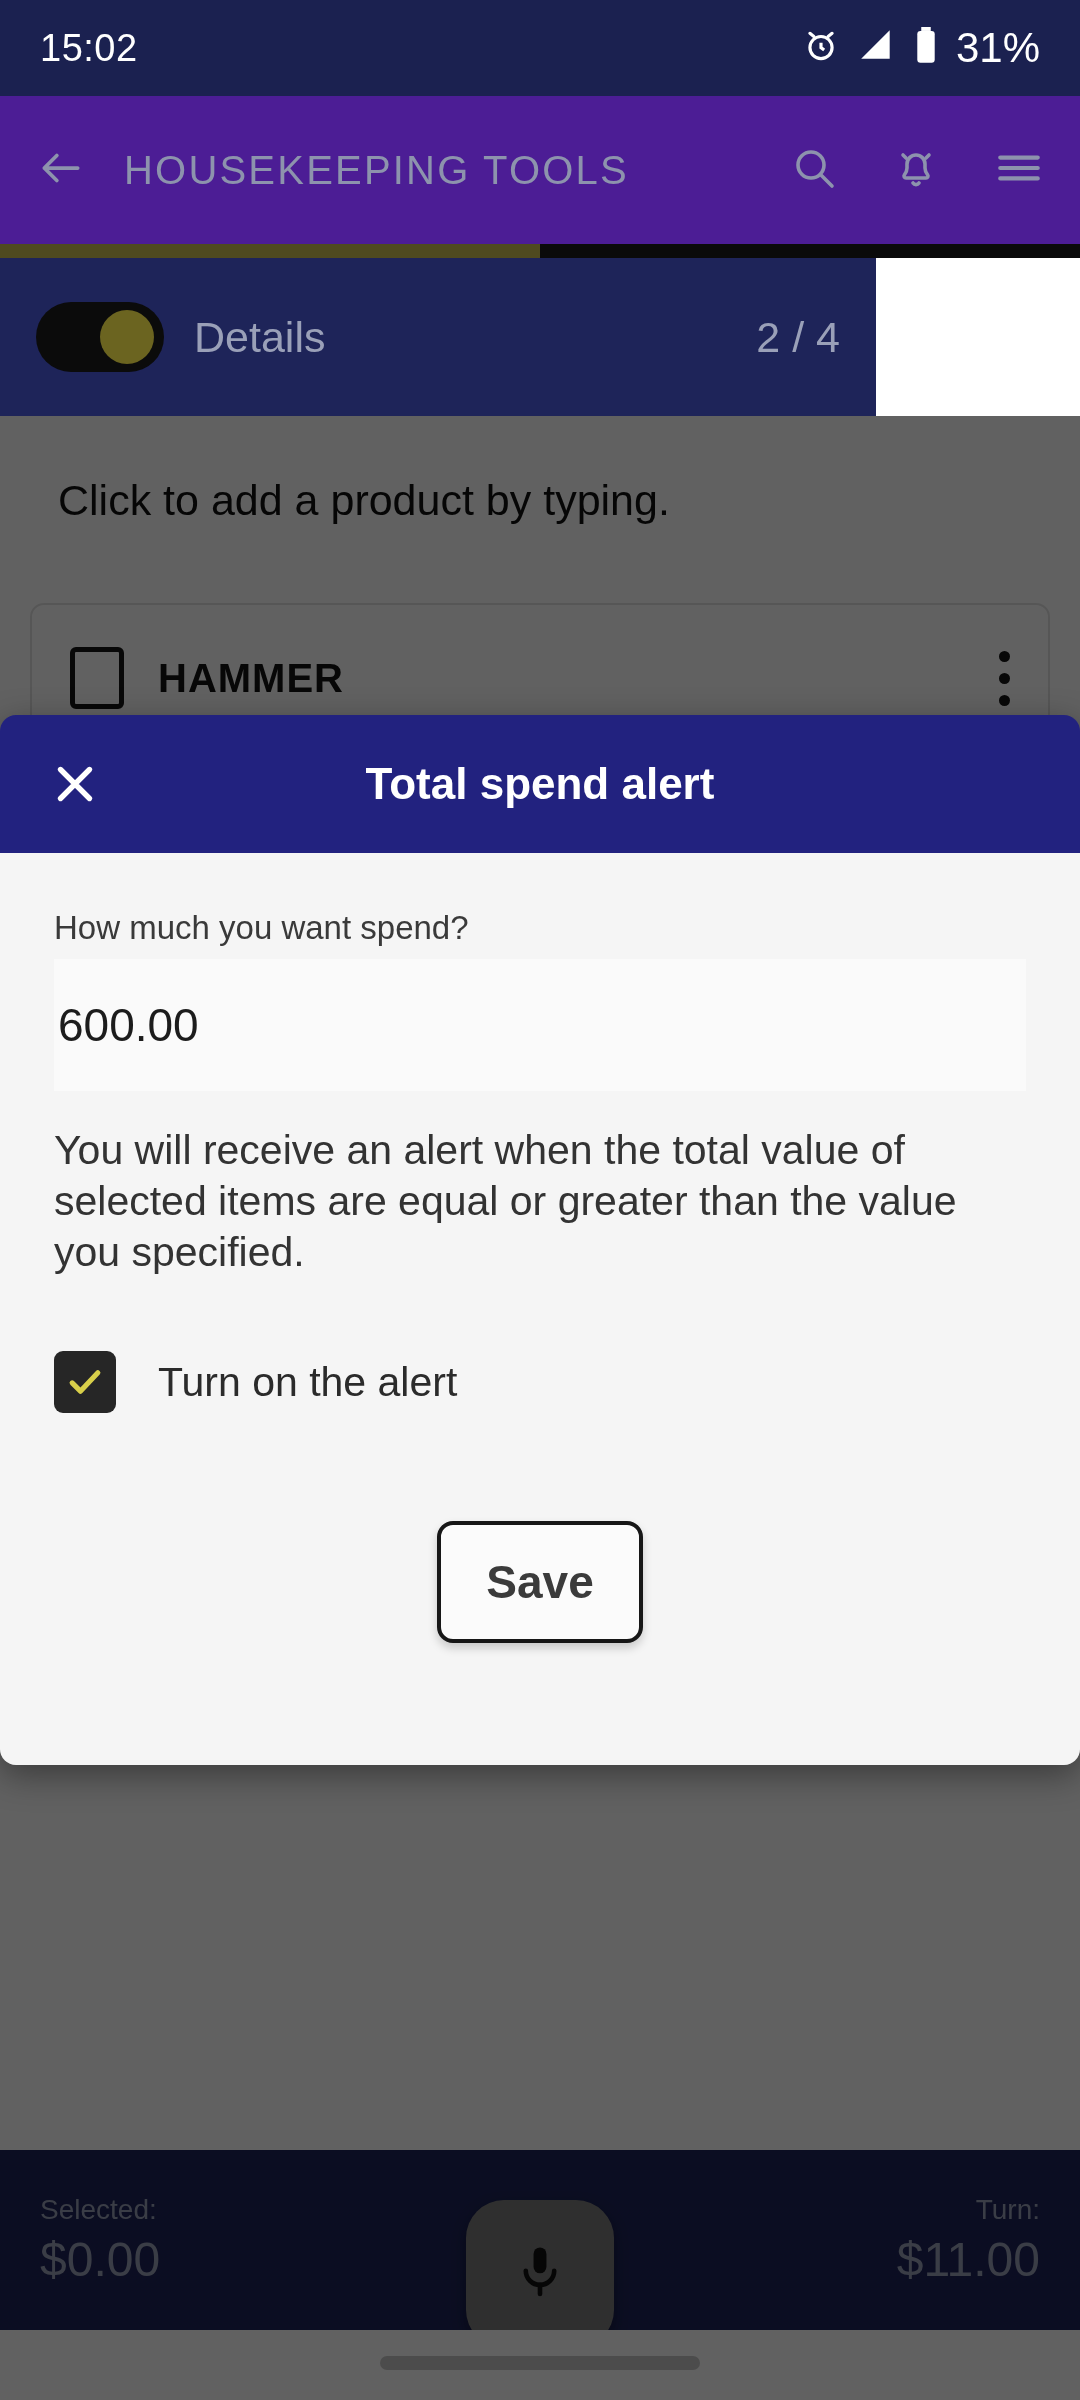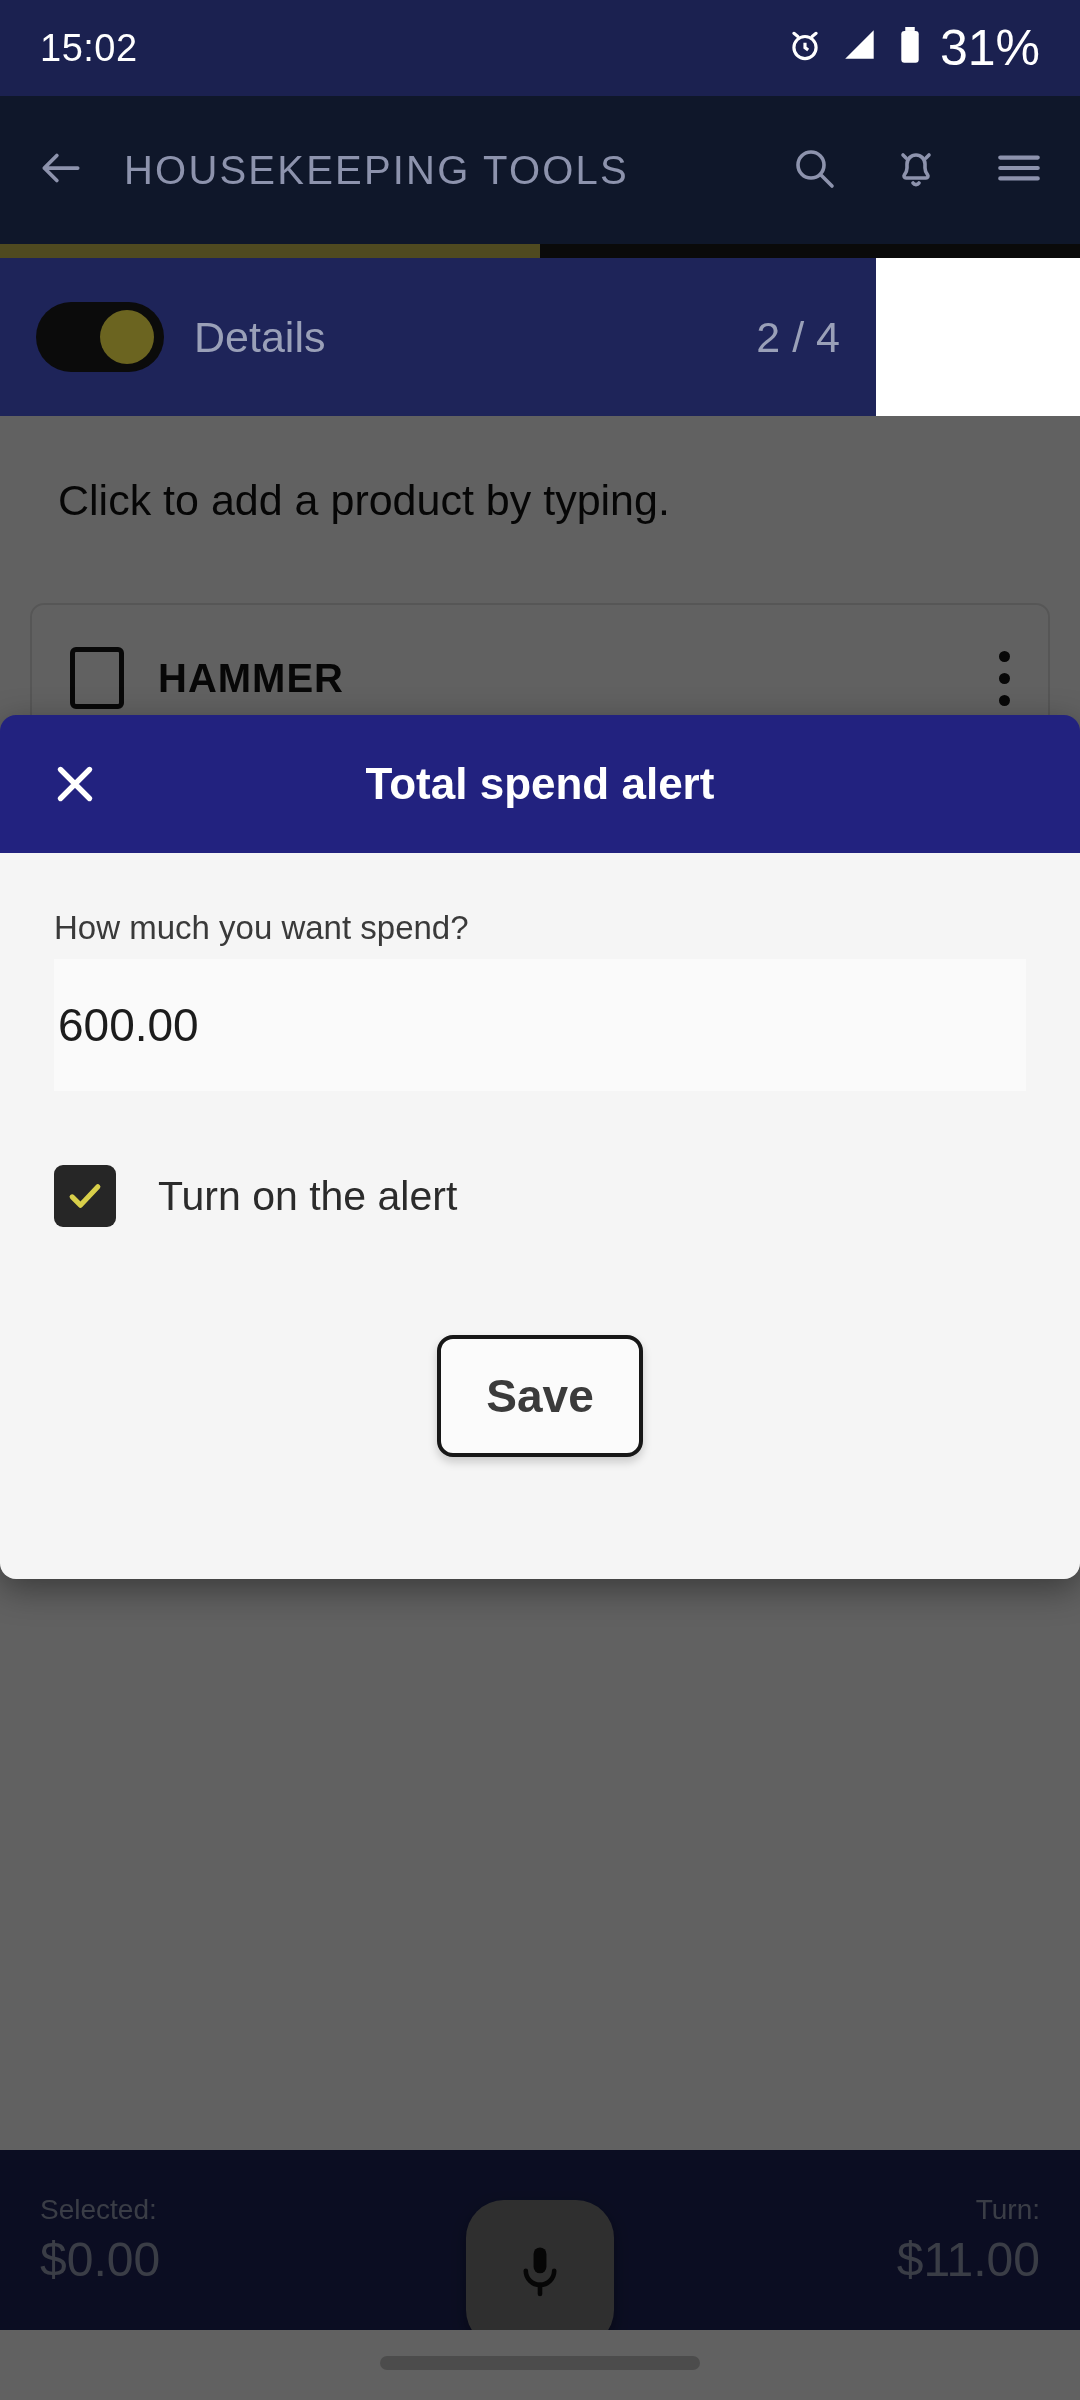--- a/index.html
+++ b/index.html
@@ -14,25 +14,25 @@
   
   .app-layer { position: absolute; inset: 0; background: #ffffff; }
 
   .statusbar {
     position: absolute; top: 0; left: 0; width: 1080px; height: 96px;
     background: #1b2150; display: flex; align-items: center;
     padding: 0 40px; color: #ffffff;
   }
   .sb-time { font-size: 38px; letter-spacing: .5px; }
   .sb-right { margin-left: auto; display: flex; align-items: center; gap: 18px; }
-  .sb-pct { font-size: 50px; }
+  .sb-pct { font-size: 42px; }
 
   .appbar {
     position: absolute; top: 96px; left: 0; width: 1080px; height: 148px;
-    background: #0f172a; display: flex; align-items: center; padding: 0 36px;
+    background: #4c1d95; display: flex; align-items: center; padding: 0 36px;
   }
   .appbar-title {
     color: #8d93ad; font-size: 40px; letter-spacing: 2.2px;
     margin-left: 38px; font-weight: 400;
   }
   .appbar-actions { margin-left: auto; display: flex; align-items: center; gap: 54px; }
 
   .progress-track {
     position: absolute; top: 244px; left: 0; width: 1080px; height: 14px;
     background: #0a0a0a;
@@ -250,20 +250,21 @@
           <path d="M6 6l12 12M18 6L6 18"></path>
         </svg>
       </span>
       <span class="modal-title">Total spend alert</span>
     </div>
     <div class="modal-body">
       <div class="field-label">How much you want spend?</div>
       <div class="field-box">
         <span class="field-value" placeholder="0.00">600.00</span>
       </div>
+      <div class="desc">You will receive an alert when the total value of selected items are equal or greater than the value you specified.</div>
       <div class="check-row">
         <span class="checkbox">
           <svg width="44" height="44" viewBox="0 0 24 24" fill="none" stroke="#d8cf4a" stroke-width="2.8" stroke-linecap="round" stroke-linejoin="round">
             <path d="M5 12.5l4.5 4.5L19 7"></path>
           </svg>
         </span>
         <span class="check-label">Turn on the alert</span>
       </div>
       <div class="save-wrap">
         <button class="save-btn">Save</button>

